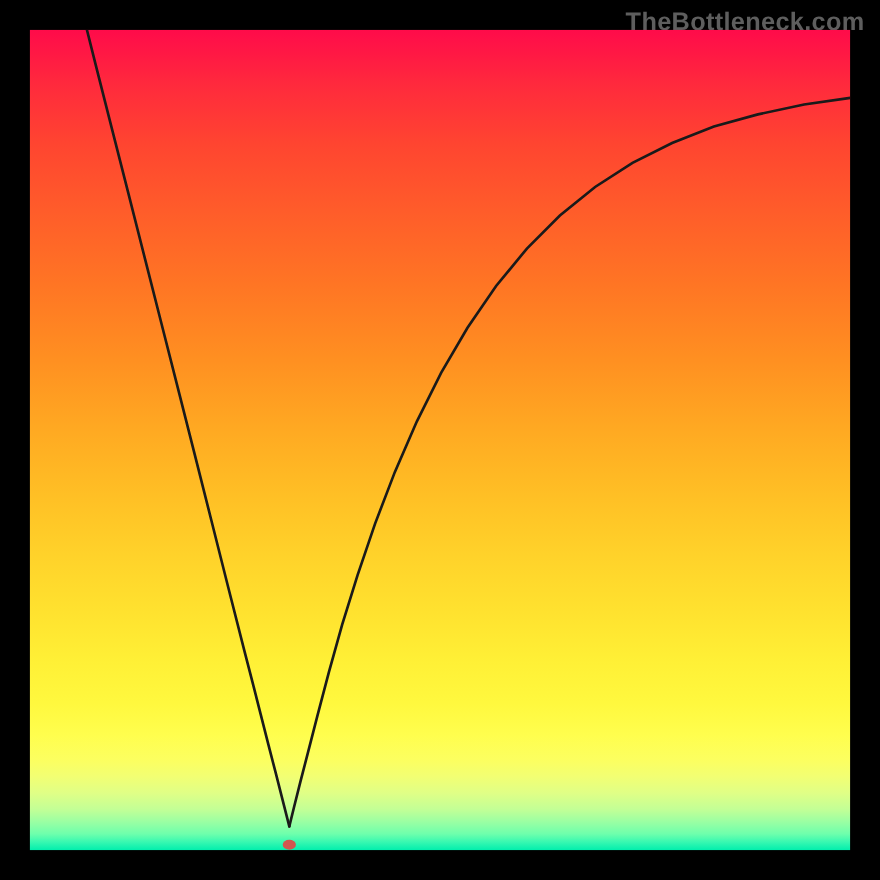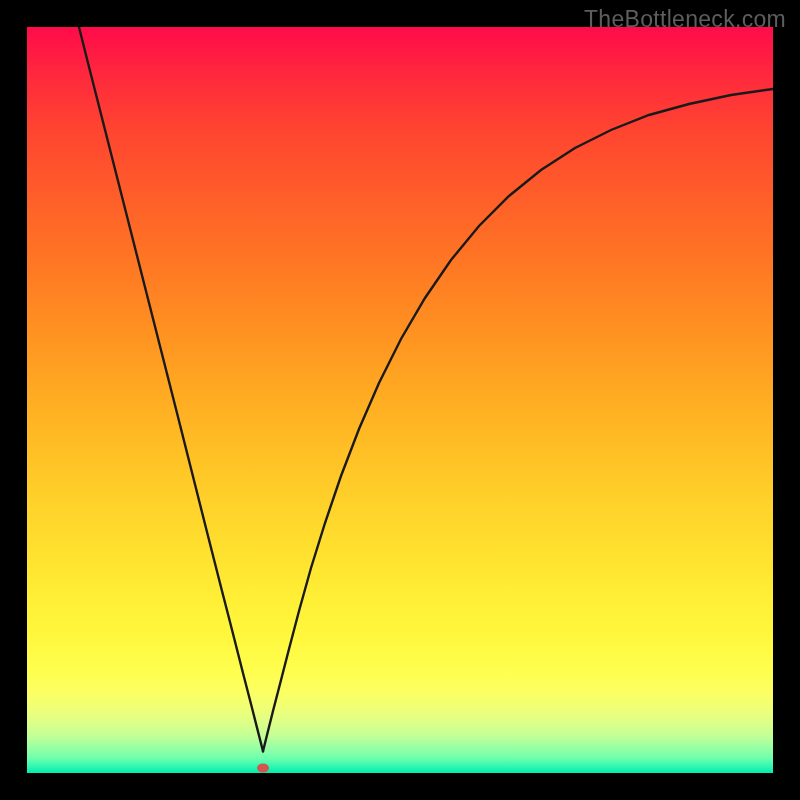--- a/index.html
+++ b/index.html
@@ -57,21 +57,21 @@
     height: 9px;
     border-radius: 50% / 50%;
     background: #d1564f;
     transform: translate(-50%, -50%);
   }
   .watermark {
     position: absolute;
     top: 6px;
     right: 14px;
     font-size: 23px;
-    font-weight: 400;
+    font-weight: 700;
     color: #5e5e5e;
     letter-spacing: 0.3px;
     user-select: none;
   }
 </style>
 </head>
 <body>
 
 <div class="watermark">TheBottleneck.com</div>
 

